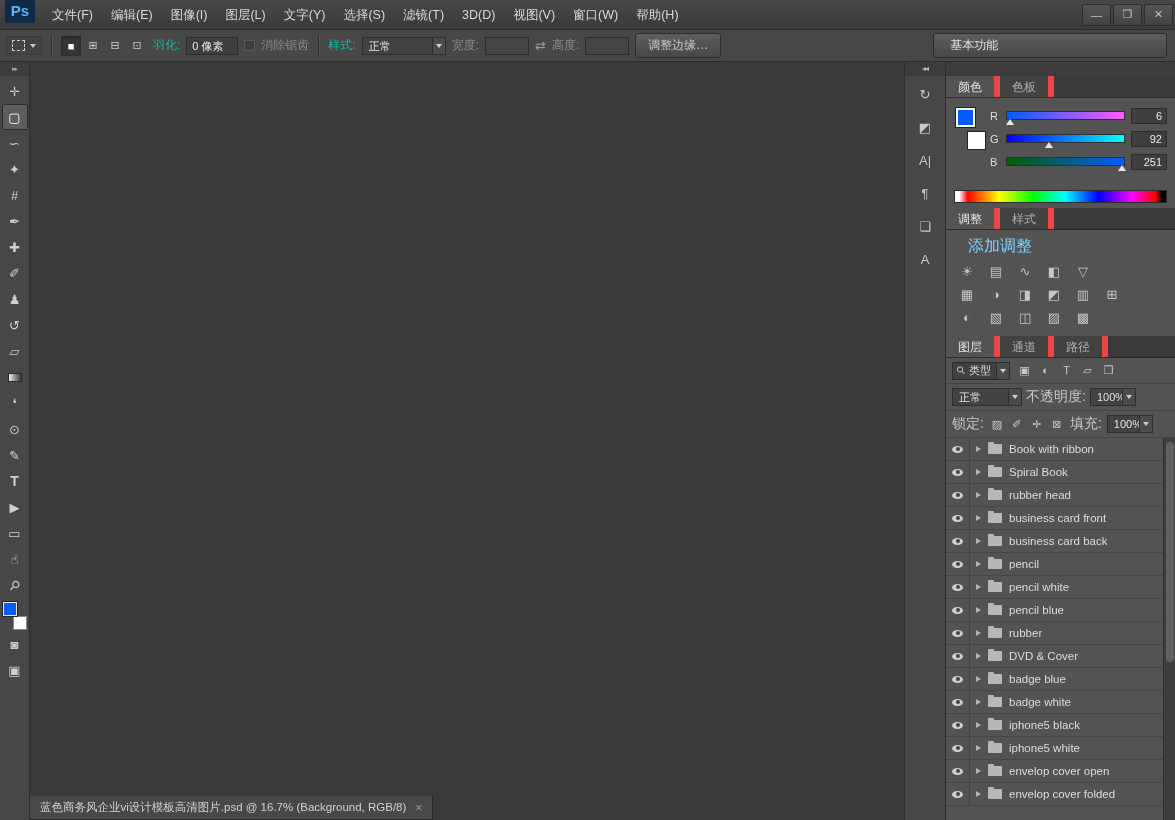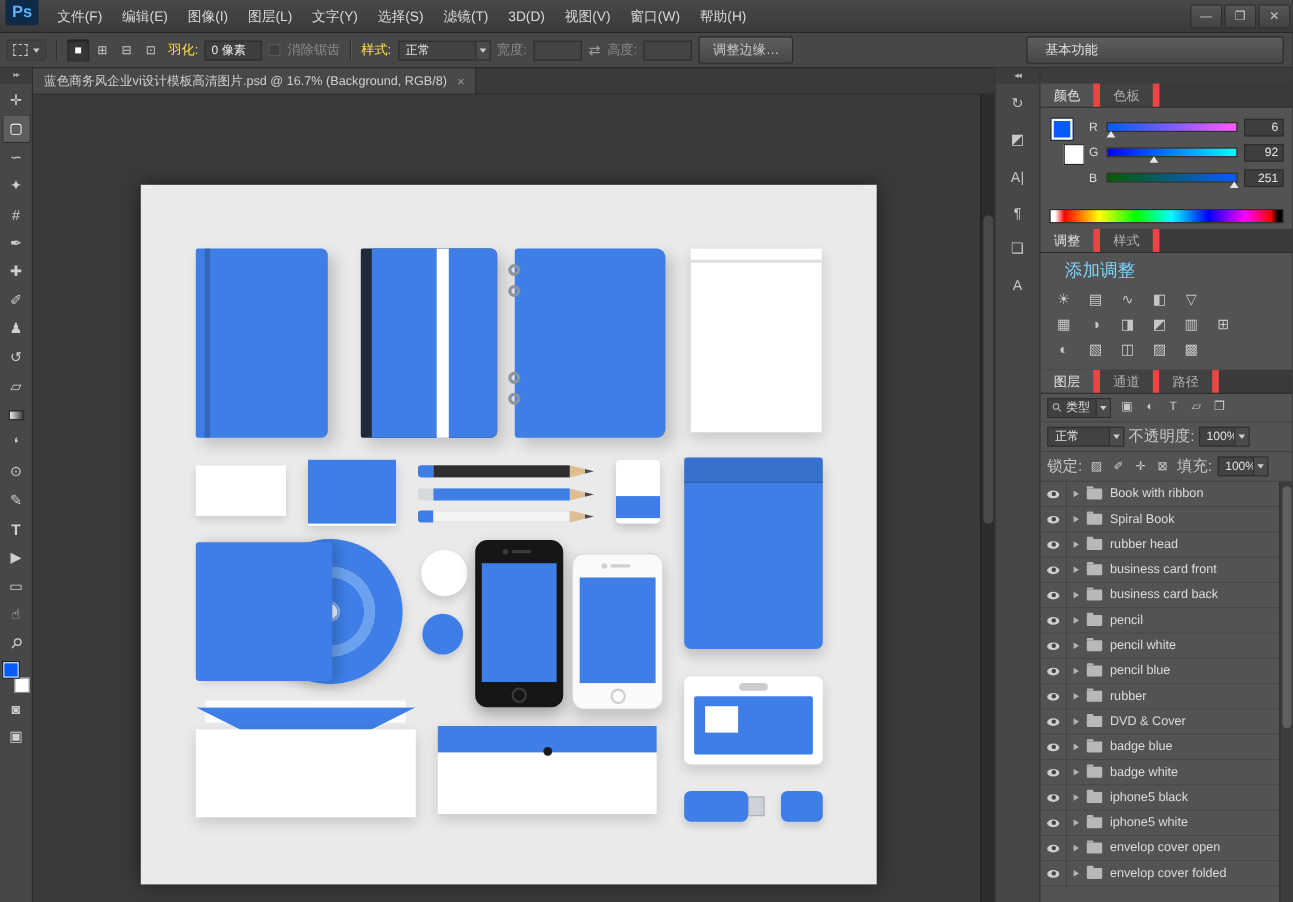--- a/index.html
+++ b/index.html
@@ -22,21 +22,21 @@
   
   .options-bar{height:32px;flex:0 0 32px;background:#474747;border-bottom:1px solid #2b2b2b;
                display:flex;align-items:center;gap:6px;padding:0 6px;}
   .tool-preset{display:flex;align-items:center;gap:5px;padding:3px 5px;border-radius:2px;border:1px solid #3a3a3a;background:#424242;}
   .preset-box{width:13px;height:11px;border:1px dashed #c9c9c9;display:inline-block;}
   .dd-arrow{width:0;height:0;border-left:3.5px solid transparent;border-right:3.5px solid transparent;border-top:4px solid #c9c9c9;}
   .vsep{width:1px;height:20px;background:#2e2e2e;box-shadow:1px 0 0 #555;margin:0 3px;flex:0 0 1px;}
   .mode-group{display:flex;gap:2px;}
   .mode-btn{width:20px;height:20px;display:flex;align-items:center;justify-content:center;color:#cacaca;font-size:11px;border-radius:2px;}
   .mode-btn:first-child{background:#363636;box-shadow:inset 0 1px 3px rgba(0,0,0,.55);color:#fff;}
-  .opt-label{color:#fde047;font-size:12px;white-space:nowrap;}
+  .opt-label{color:#14b8a6;font-size:12px;white-space:nowrap;}
   .opt-label.disabled{color:#8a8a8a;}
   .opt-input{min-width:52px;height:18px;background:#3e3e3e;border:1px solid #2c2c2c;color:#e8e8e8;
              font-size:11px;line-height:16px;padding:0 5px;}
   .opt-input.small{min-width:44px;}
   .opt-input.disabled{background:#444;color:#777;}
   .checkbox{width:11px;height:11px;background:#3e3e3e;border:1px solid #5a5a5a;display:inline-block;}
   .combo{position:relative;height:18px;background:#424242;border:1px solid #2d2d2d;color:#e2e2e2;
          font-size:11px;line-height:16px;padding:0 18px 0 6px;white-space:nowrap;}
   .combo.style-combo{width:84px;}
   .combo-arrows{position:absolute;right:0;top:0;bottom:0;width:13px;background:#4b4b4b;border-left:1px solid #2d2d2d;}
@@ -60,21 +60,21 @@
   .tool[data-name="type-tool"]{font-weight:bold;font-size:14px;}
   .tool[data-name="gradient-tool"] .tool-glyph{display:inline-block;width:14px;height:9px;
         background:linear-gradient(90deg,#e8e8e8,#3a3a3a);border:1px solid #2a2a2a;}
   .tool[data-name="zoom-tool"] .tool-glyph{display:inline-block;transform:rotate(45deg);}
   .fgbg{position:relative;width:26px;height:30px;margin-top:3px;flex:0 0 30px;}
   .fg-sw{position:absolute;left:1px;top:1px;width:14px;height:14px;background:var(--fg);border:1px solid #e6e6e6;box-shadow:0 0 0 1px #222;z-index:2;}
   .bg-sw{position:absolute;right:1px;bottom:1px;width:14px;height:14px;background:#fff;border:1px solid #888;}
   .bottom-tools{display:flex;flex-direction:column;align-items:center;}
 
   
-  .canvas-col{flex:1;display:flex;flex-direction:column;min-width:0;}
+  .canvas-col{flex:1;display:flex;flex-direction:row;min-width:0;align-items:flex-end;}
   .tabbar{height:24px;flex:0 0 24px;background:#3a3a3a;border-bottom:1px solid #292929;display:flex;align-items:stretch;}
   .doc-tab{display:flex;align-items:center;gap:9px;background:#484848;padding:0 10px;border-right:1px solid #292929;
            font-size:11.5px;color:#d0d0d0;white-space:nowrap;}
   .tab-close{color:#9c9c9c;font-size:12px;}
   .viewport{position:relative;flex:1;background:#3a3a3a;overflow:hidden;}
   .vscroll{position:absolute;right:0;top:0;bottom:0;width:13px;background:#2c2c2c;border-left:1px solid #222;}
   .vthumb{position:absolute;left:2px;top:110px;height:280px;width:9px;background:#4a4a4a;border-radius:4px;}
 
   
   .canvas{position:absolute;left:98px;top:82px;width:669px;height:636px;background:#eaeaea;box-shadow:0 0 16px rgba(0,0,0,.55);}

